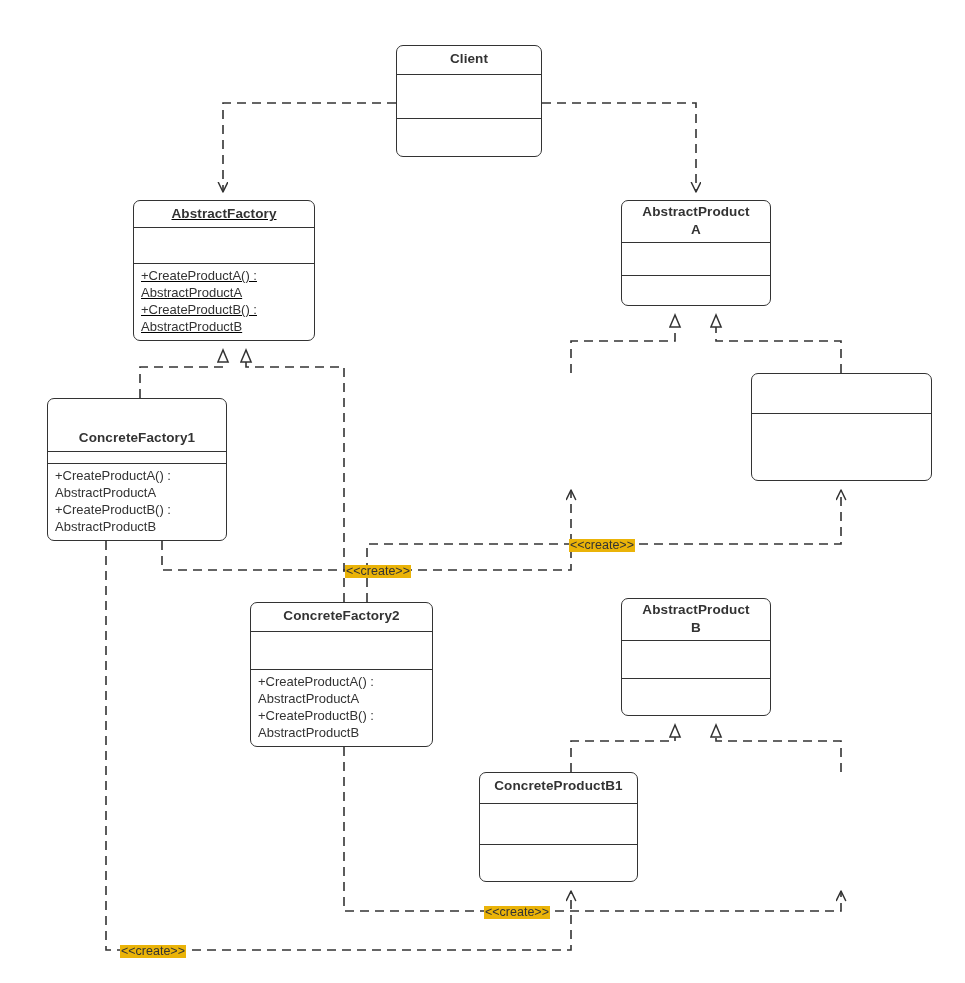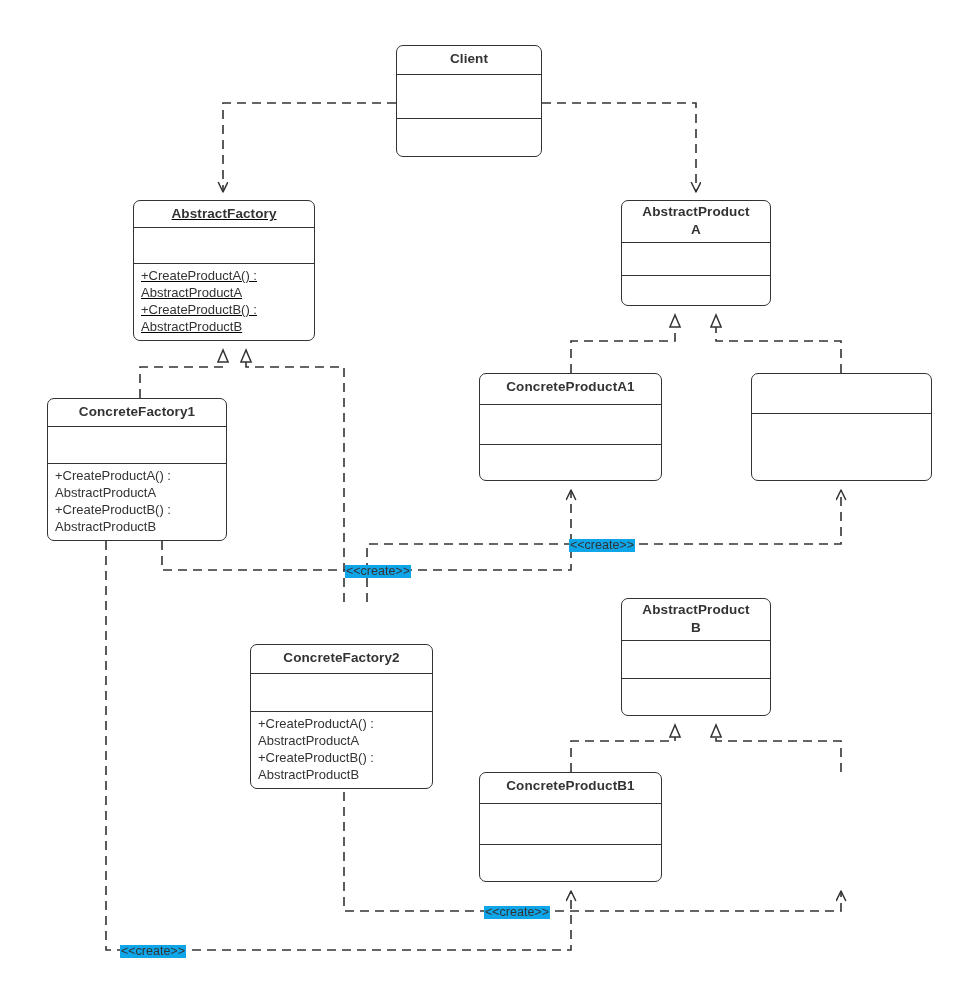--- a/index.html
+++ b/index.html
@@ -64,21 +64,21 @@
     font-size: 13px;
     color: #333333;
     line-height: 1.3;
     white-space: pre-line;
     flex: 1 1 auto;
   }
   .edge-label {
     position: absolute;
     font-size: 12.5px;
     color: #333333;
-    background: #0ea5e9;
+    background: #eab308;
     padding: 0 1px;
     white-space: nowrap;
     line-height: 1;
     z-index: 4;
   }
 </style>
 </head>
 <body>
 
 <div id="diagram-root">
@@ -137,56 +137,51 @@
   </div>
 
   <div class="uml-class" style="left:621px; top:200px; width:150px; height:106px;">
     <div class="uml-name" style="height:42px; padding-top:2px;">AbstractProduct
 A</div>
     <div class="uml-attrs" style="height:33px;"></div>
     <div class="uml-ops"></div>
   </div>
 
   <div class="uml-class" style="left:47px; top:398px; width:180px; height:143px;">
-    <div class="uml-name" style="height:31px;">ConcreteFactory1</div>
+    <div class="uml-name" style="height:31px;margin-top:26px;">ConcreteFactory1</div>
     <div class="uml-attrs" style="height:42px;"></div>
     <div class="uml-ops">+CreateProductA() :
 AbstractProductA
 +CreateProductB()  :
 AbstractProductB</div>
   </div>
 
-  <div class="uml-class" style="left:479px; top:373px; width:183px; height:108px;">
-    <div class="uml-name" style="height:31px;">ConcreteProductA1</div>
-    <div class="uml-attrs" style="height:40px;"></div>
-    <div class="uml-ops"></div>
-  </div>
 
   <div class="uml-class" style="left:751px; top:373px; width:181px; height:108px;">
     <div class="uml-attrs" style="height:40px;"></div>
     <div class="uml-ops"></div>
   </div>
 
-  <div class="uml-class" style="left:250px; top:602px; width:183px; height:145px;margin-top:42px;">
+  <div class="uml-class" style="left:250px; top:602px; width:183px; height:145px;">
     <div class="uml-name" style="height:31px;">ConcreteFactory2</div>
     <div class="uml-attrs" style="height:42px;"></div>
     <div class="uml-ops">+CreateProductA() :
 AbstractProductA
 +CreateProductB()  :
 AbstractProductB</div>
   </div>
 
   <div class="uml-class" style="left:621px; top:598px; width:150px; height:118px;">
     <div class="uml-name" style="height:42px; padding-top:2px;">AbstractProduct
 B</div>
     <div class="uml-attrs" style="height:38px;"></div>
     <div class="uml-ops"></div>
   </div>
 
-  <div class="uml-class" style="left:479px; top:772px; width:183px; height:110px;">
+  <div class="uml-class" style="left:479px; top:772px; width:159px; height:110px;">
     <div class="uml-name" style="height:31px;">ConcreteProductB1</div>
     <div class="uml-attrs" style="height:41px;"></div>
     <div class="uml-ops"></div>
   </div>
 
 
   <span class="edge-label" style="left:345px; top:565px;">&lt;&lt;create&gt;&gt;</span>
   <span class="edge-label" style="left:569px; top:539px;">&lt;&lt;create&gt;&gt;</span>
   <span class="edge-label" style="left:484px; top:906px;">&lt;&lt;create&gt;&gt;</span>
   <span class="edge-label" style="left:120px; top:945px;">&lt;&lt;create&gt;&gt;</span>

